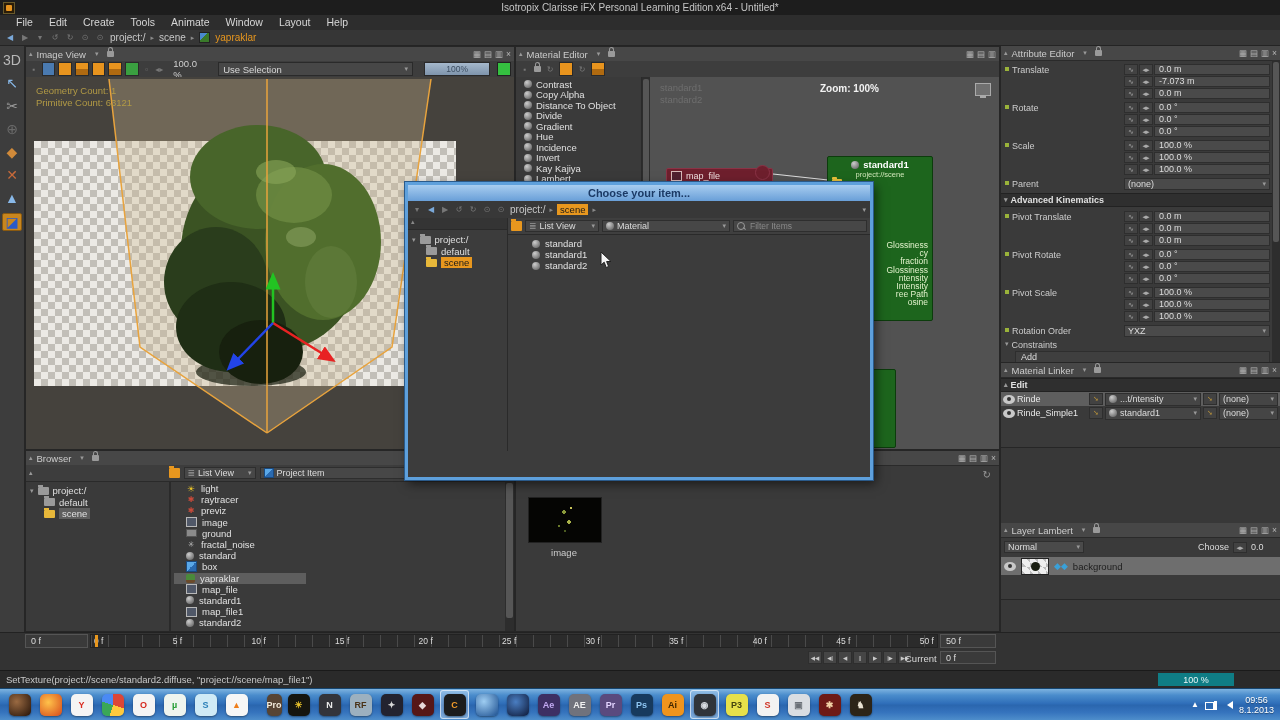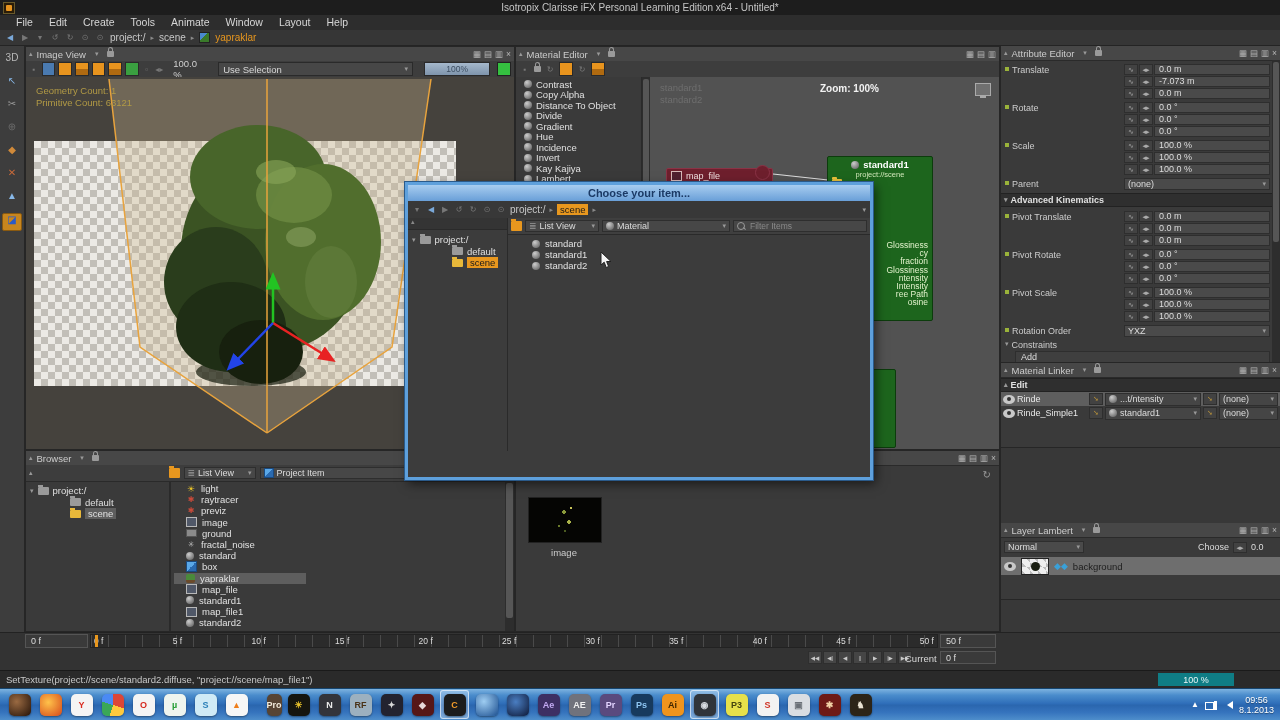--- a/index.html
+++ b/index.html
@@ -25,21 +25,21 @@
   .phdr{height:14px;background:#474747;border-bottom:1px solid #2a2a2a;display:flex;align-items:center;gap:4px;padding:0 3px}
   .ph-tri{color:#999;font-size:7px}
   .ph-title{color:#cccccc;font-size:9.5px}
   .ph-drop{color:#999;font-size:7px;margin-left:5px}
   .lock{width:7px;height:6px;background:#9a9a9a;position:relative;margin-left:4px;border-radius:1px}
   .lock::before{content:"";position:absolute;left:1px;top:-4px;width:3px;height:3px;border:1px solid #9a9a9a;border-bottom:none;border-radius:3px 3px 0 0}
   .ph-icons{margin-left:auto;display:flex;gap:3px;color:#b8b8b8;font-size:8.5px}
   .phi{cursor:default}
   
   #lefttools{position:absolute;left:0;top:46px;width:25px;height:586px;background:#3d3d3d;border-right:1px solid #262626;box-sizing:border-box;display:flex;flex-direction:column;align-items:center;padding-top:6px;gap:7px}
-  .ltool{width:18px;height:16px;display:flex;align-items:flex-start;justify-content:center;font-size:10px;border-radius:2px}
+  .ltool{width:18px;height:16px;display:flex;align-items:flex-start;justify-content:center;font-size:14px;border-radius:2px}
   .ltool.active{background:#c8861e;border:1px solid #8a5a10}
   
   #image-view{left:25px;top:46px;width:490px;height:404px}
   #iv-toolbar{position:absolute;left:0;top:14px;right:0;height:16px;background:#3d3d3d;border-bottom:1px solid #2a2a2a;display:flex;align-items:center;gap:3px;padding:0 3px}
   .iv-ico{width:12px;height:12px;border:1px solid #2a2a2a;display:inline-block}
   .iv-orange{background:#e8941e}
   .iv-orange2{background:linear-gradient(#e8941e 50%,#b06a10 50%)}
   .iv-blue{background:#4a7ab0}
   .iv-green{background:#3aa040}
   #iv-zoomval{color:#d0d0d0;font-size:9.5px;margin-left:6px}
@@ -114,21 +114,21 @@
   .le-thumb::after{content:"";position:absolute;left:9px;top:3px;width:9px;height:9px;background:#1a1f12;border-radius:50%}
   .le-blue{color:#3aa0d8;font-size:9px}
   
   #browser{left:25px;top:450px;width:490px;height:182px}
   #br-toolbar{position:absolute;left:0;top:14px;right:0;height:16px;background:#3d3d3d;border-bottom:1px solid #2a2a2a;display:flex;align-items:center;gap:4px;padding:0 3px}
   .fchip{width:11px;height:10px;background:#e8971e;border-radius:1px;position:relative;flex:none}
   .fchip::before{content:"";position:absolute;left:0;top:-2px;width:5px;height:2px;background:#e8971e}
   #br-body{position:absolute;left:0;top:30px;right:0;bottom:0}
   #br-tree{position:absolute;left:0;top:0;width:145px;bottom:0;border-right:2px solid #2a2a2a;padding-top:4px;box-sizing:border-box}
   .trow{display:flex;align-items:center;gap:4px;height:11.5px;font-size:9.5px;color:#e0e0e0}
-  .tind1{padding-left:4px}.tind2{padding-left:44px}
+  .tind1{padding-left:4px}.tind2{padding-left:18px}
   .folder{width:11px;height:8px;background:#9a9a9a;border-radius:1px;position:relative;flex:none}
   .folder::before{content:"";position:absolute;left:0;top:-2px;width:5px;height:2px;background:#9a9a9a}
   .folder.yellow{background:#e8b83a}.folder.yellow::before{background:#e8b83a}
   .selgray{background:#5e5e5e;padding:0 3px}
   .selorange{background:#e8971e;color:#1a1a1a;padding:0 3px}
   #br-list{position:absolute;left:148px;top:2px;width:332px;bottom:0}
   .b-item{display:flex;align-items:center;gap:5px;height:11.2px;padding-left:12px;color:#e0e0e0;font-size:9.5px}
   .b-item.sel{background:#5e5e5e;width:120px}
   #br-scroll{position:absolute;right:0;top:0;width:9px;bottom:0;background:#2d2d2d}
   #br-scroll .thumb{position:absolute;left:1px;top:2px;width:7px;height:135px;background:#565656;border-radius:2px}

